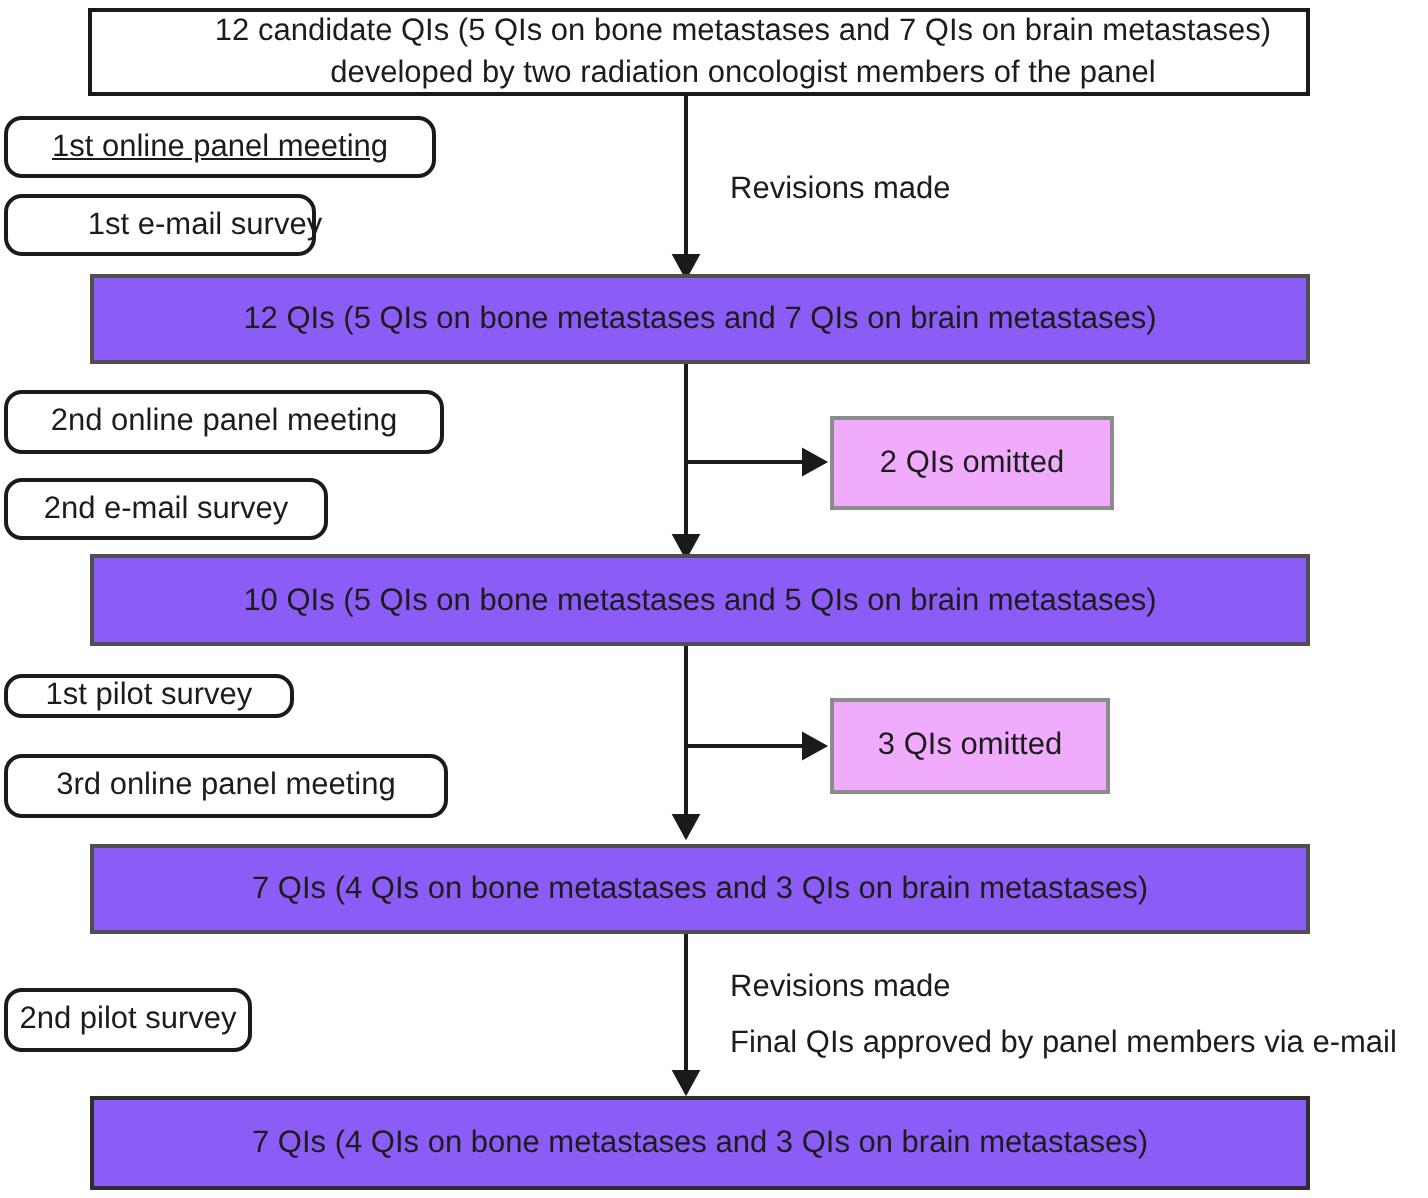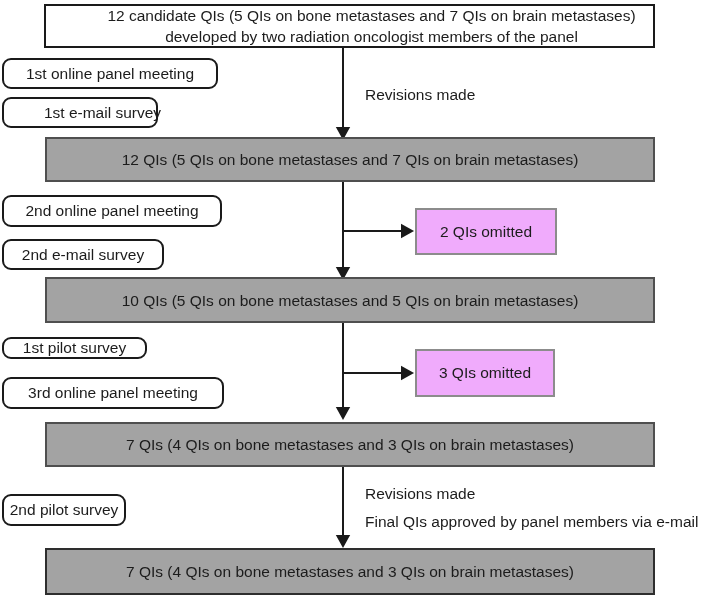--- a/index.html
+++ b/index.html
@@ -12,21 +12,21 @@
   .canvas {
     position: relative;
     width: 714px;
     height: 599px;
     background: #ffffff;
     overflow: hidden;
   }
   .abs { position: absolute; box-sizing: border-box; }
   .stage-box {
     border: 2px solid #4f4f4f;
-    background: #a3a3a3;
+    background: #8b5cf6;
     display: flex;
     align-items: center;
     justify-content: center;
     text-align: center;
     font-size: 15.5px;
     line-height: 21px;
   }
   .top-box {
     border: 2px solid #1a1a1a;
     background: #ffffff;
@@ -100,21 +100,21 @@
   <div class="abs top-box" style="left:44px; top:4px; width:611px; height:44px;">
     <div>12 candidate QIs (5 QIs on bone metastases and 7 QIs on brain metastases)</div>
     <div>developed by two radiation oncologist members of the panel</div>
   </div>
 
   <div class="abs stage-box" style="left:45px; top:137px; width:610px; height:45px;">12 QIs (5 QIs on bone metastases and 7 QIs on brain metastases)</div>
   <div class="abs stage-box" style="left:45px; top:277px; width:610px; height:46px;">10 QIs (5 QIs on bone metastases and 5 QIs on brain metastases)</div>
   <div class="abs stage-box" style="left:45px; top:422px; width:610px; height:45px;">7 QIs (4 QIs on bone metastases and 3 QIs on brain metastases)</div>
   <div class="abs stage-box" style="left:45px; top:548px; width:610px; height:47px; border-color:#2e2e2e;">7 QIs (4 QIs on bone metastases and 3 QIs on brain metastases)</div>
 
-  <div class="abs side-step" style="left:2px; top:58px;  width:216px; height:31px;">1st online panel meeting</div>
+  <div class="abs side-step" style="left:2px; top:58px;  width:216px; height:31px;text-decoration:underline;">1st online panel meeting</div>
   <div class="abs side-step" style="left:2px; top:97px;  width:156px; height:31px;padding-left:45px;">1st e-mail survey</div>
   <div class="abs side-step" style="left:2px; top:195px; width:220px; height:32px;">2nd online panel meeting</div>
   <div class="abs side-step" style="left:2px; top:239px; width:162px; height:31px;">2nd e-mail survey</div>
   <div class="abs side-step" style="left:2px; top:337px; width:145px; height:22px;">1st pilot survey</div>
   <div class="abs side-step" style="left:2px; top:377px; width:222px; height:32px;">3rd online panel meeting</div>
   <div class="abs side-step" style="left:2px; top:494px; width:124px; height:32px;">2nd pilot survey</div>
 
   <div class="abs omitted-box" style="left:415px; top:208px; width:142px; height:47px;">2 QIs omitted</div>
   <div class="abs omitted-box" style="left:415px; top:349px; width:140px; height:48px;">3 QIs omitted</div>
 

